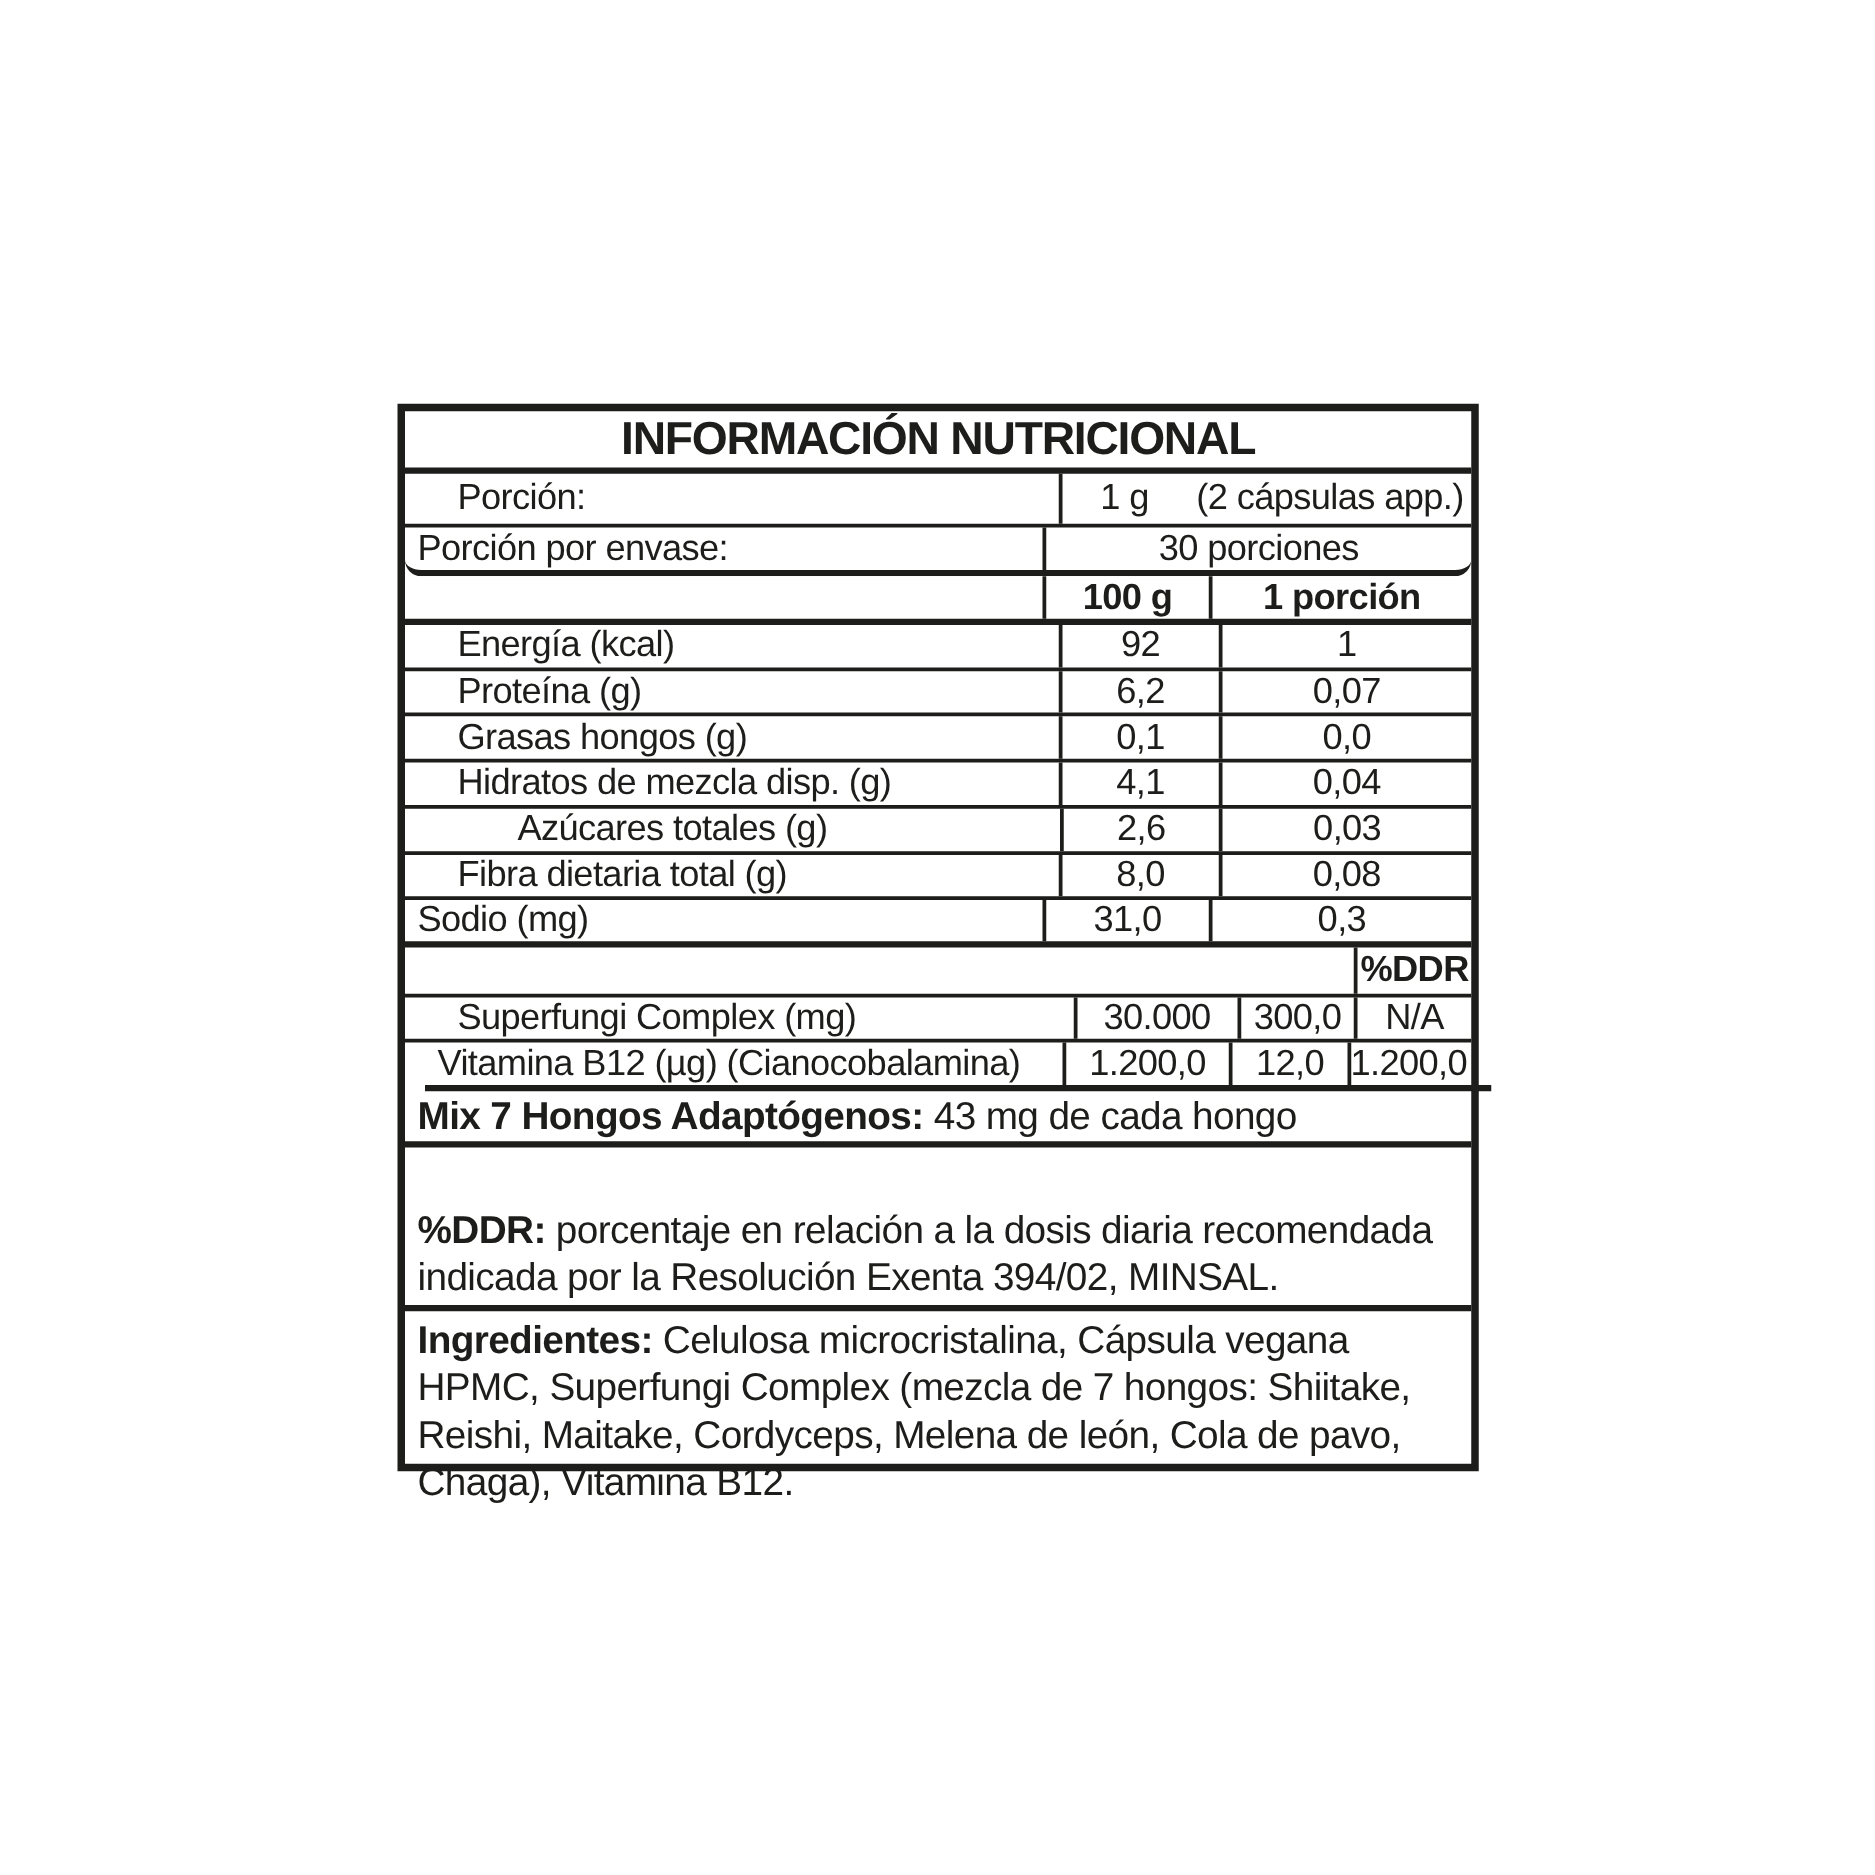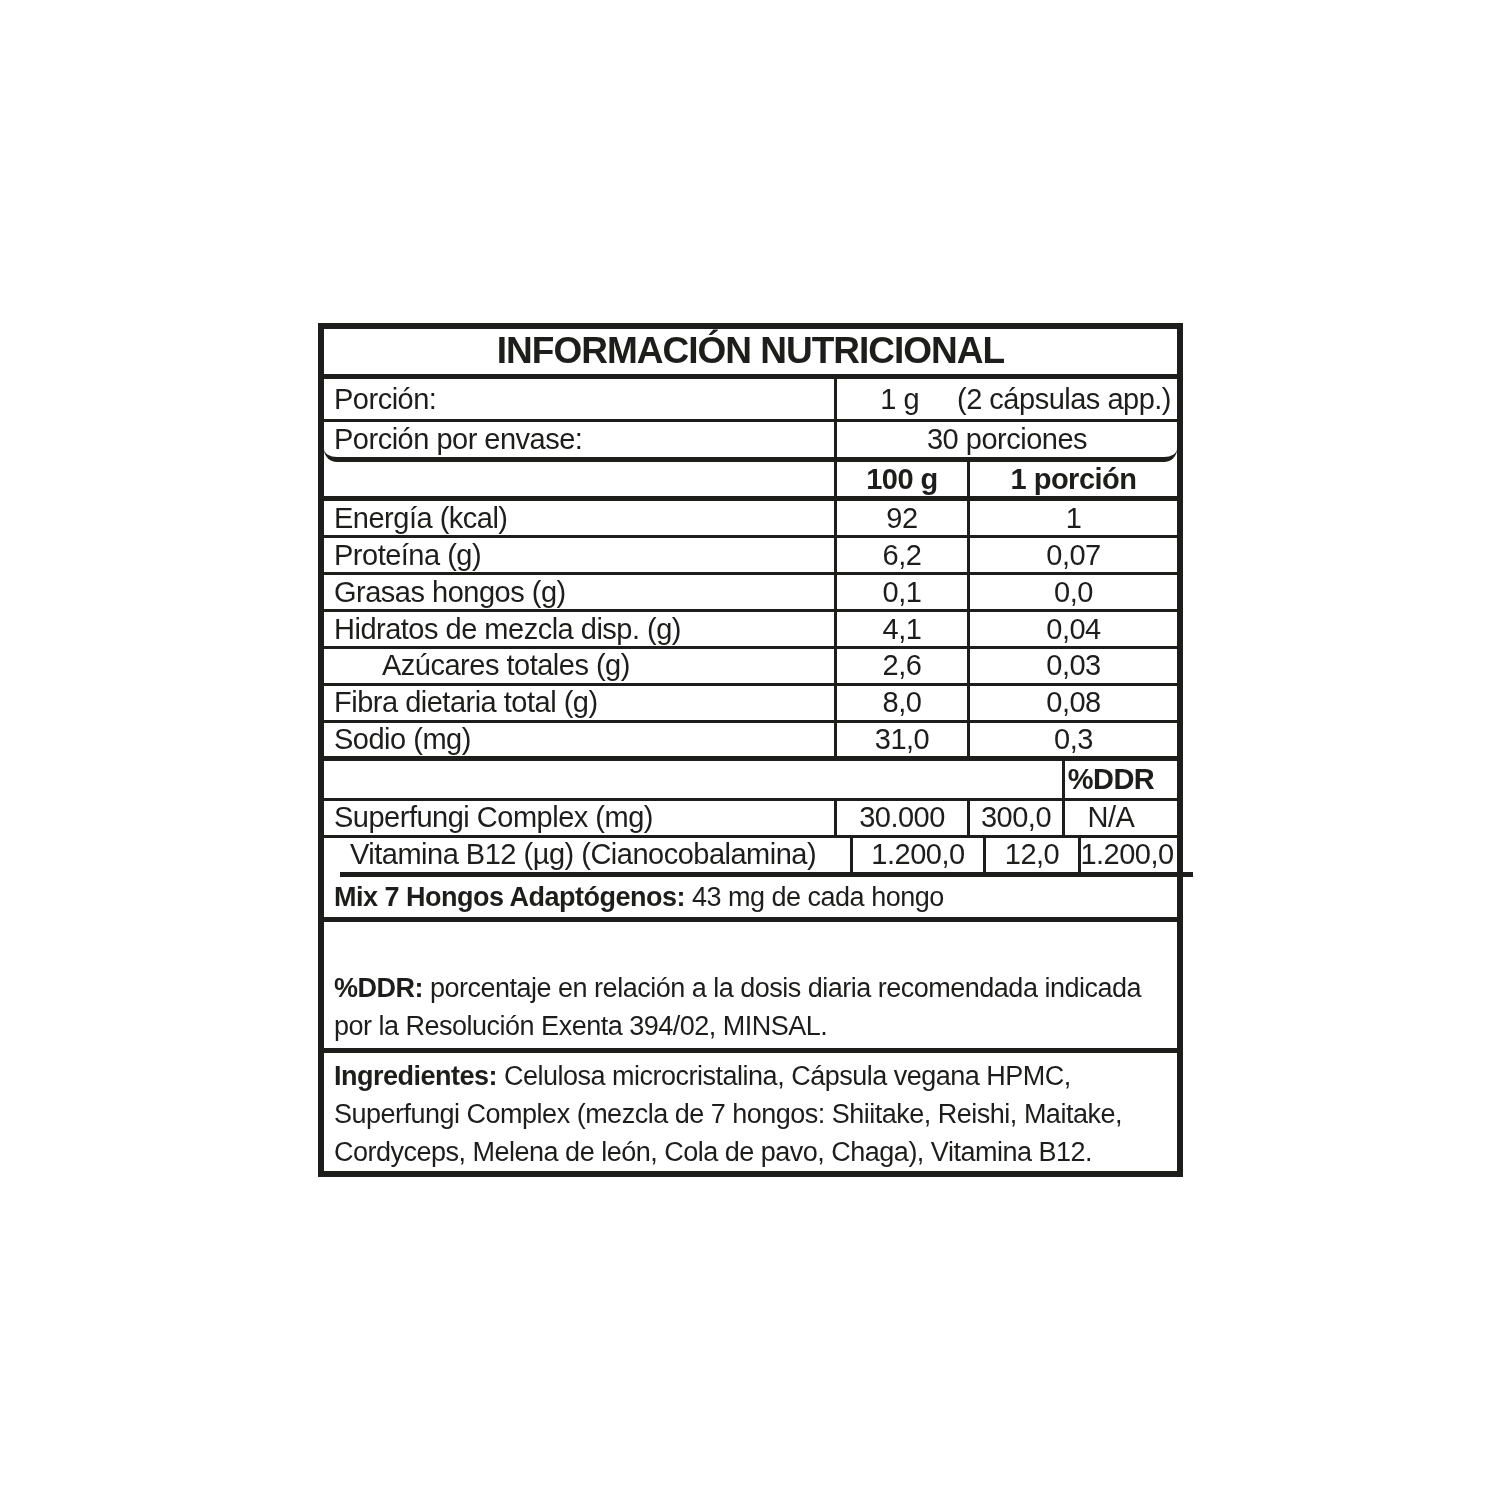--- a/index.html
+++ b/index.html
@@ -19,21 +19,21 @@
     width: 865px; height: 854px;
     border: 6px solid var(--ink);
     background: #ffffff;
     font-size: 29px;
     letter-spacing: -0.5px;
     display: flex;
     flex-direction: column;
   }
 
   .row { display: flex; flex-direction: row; width: 100%; }
-  .bb-thin  { border-bottom: 3px solid var(--ink); }
+  .bb-thin  { border-bottom: 3px solid var(--ink); padding-left: 32px; }
   .bb-thick { border-bottom: 5px solid var(--ink); }
 
   .r-title       { height: 54px; align-items: center; justify-content: center; }
   .r-porcion     { height: 47px; }
   .r-envase      { height: 43px; border-radius: 13px; }
   .r-colhead     { height: 42px; }
   .r-nutrient    { height: 40px; }
   .r-ddrhead     { height: 43px; }
   .r-supp        { height: 40px; }
   .r-supp2       { height: 42px; margin-left: 16px; }
@@ -65,21 +65,21 @@
     justify-content: flex-end;
     padding-right: 6px;
     gap: 38px;
   }
   .center-merged { justify-content: center; }
 
   .note {
     display: block;
     width: 100%;
     padding: 4px 10px 0 10px;
-    font-size: 27px;
+    font-size: 31px;
     line-height: 38px;
     letter-spacing: -0.5px;
   }
   .note-single { line-height: 40px; padding-top: 0; }
 </style>
 </head>
 <body>
 
 <div class="page">
   <div class="nutrition-table">

